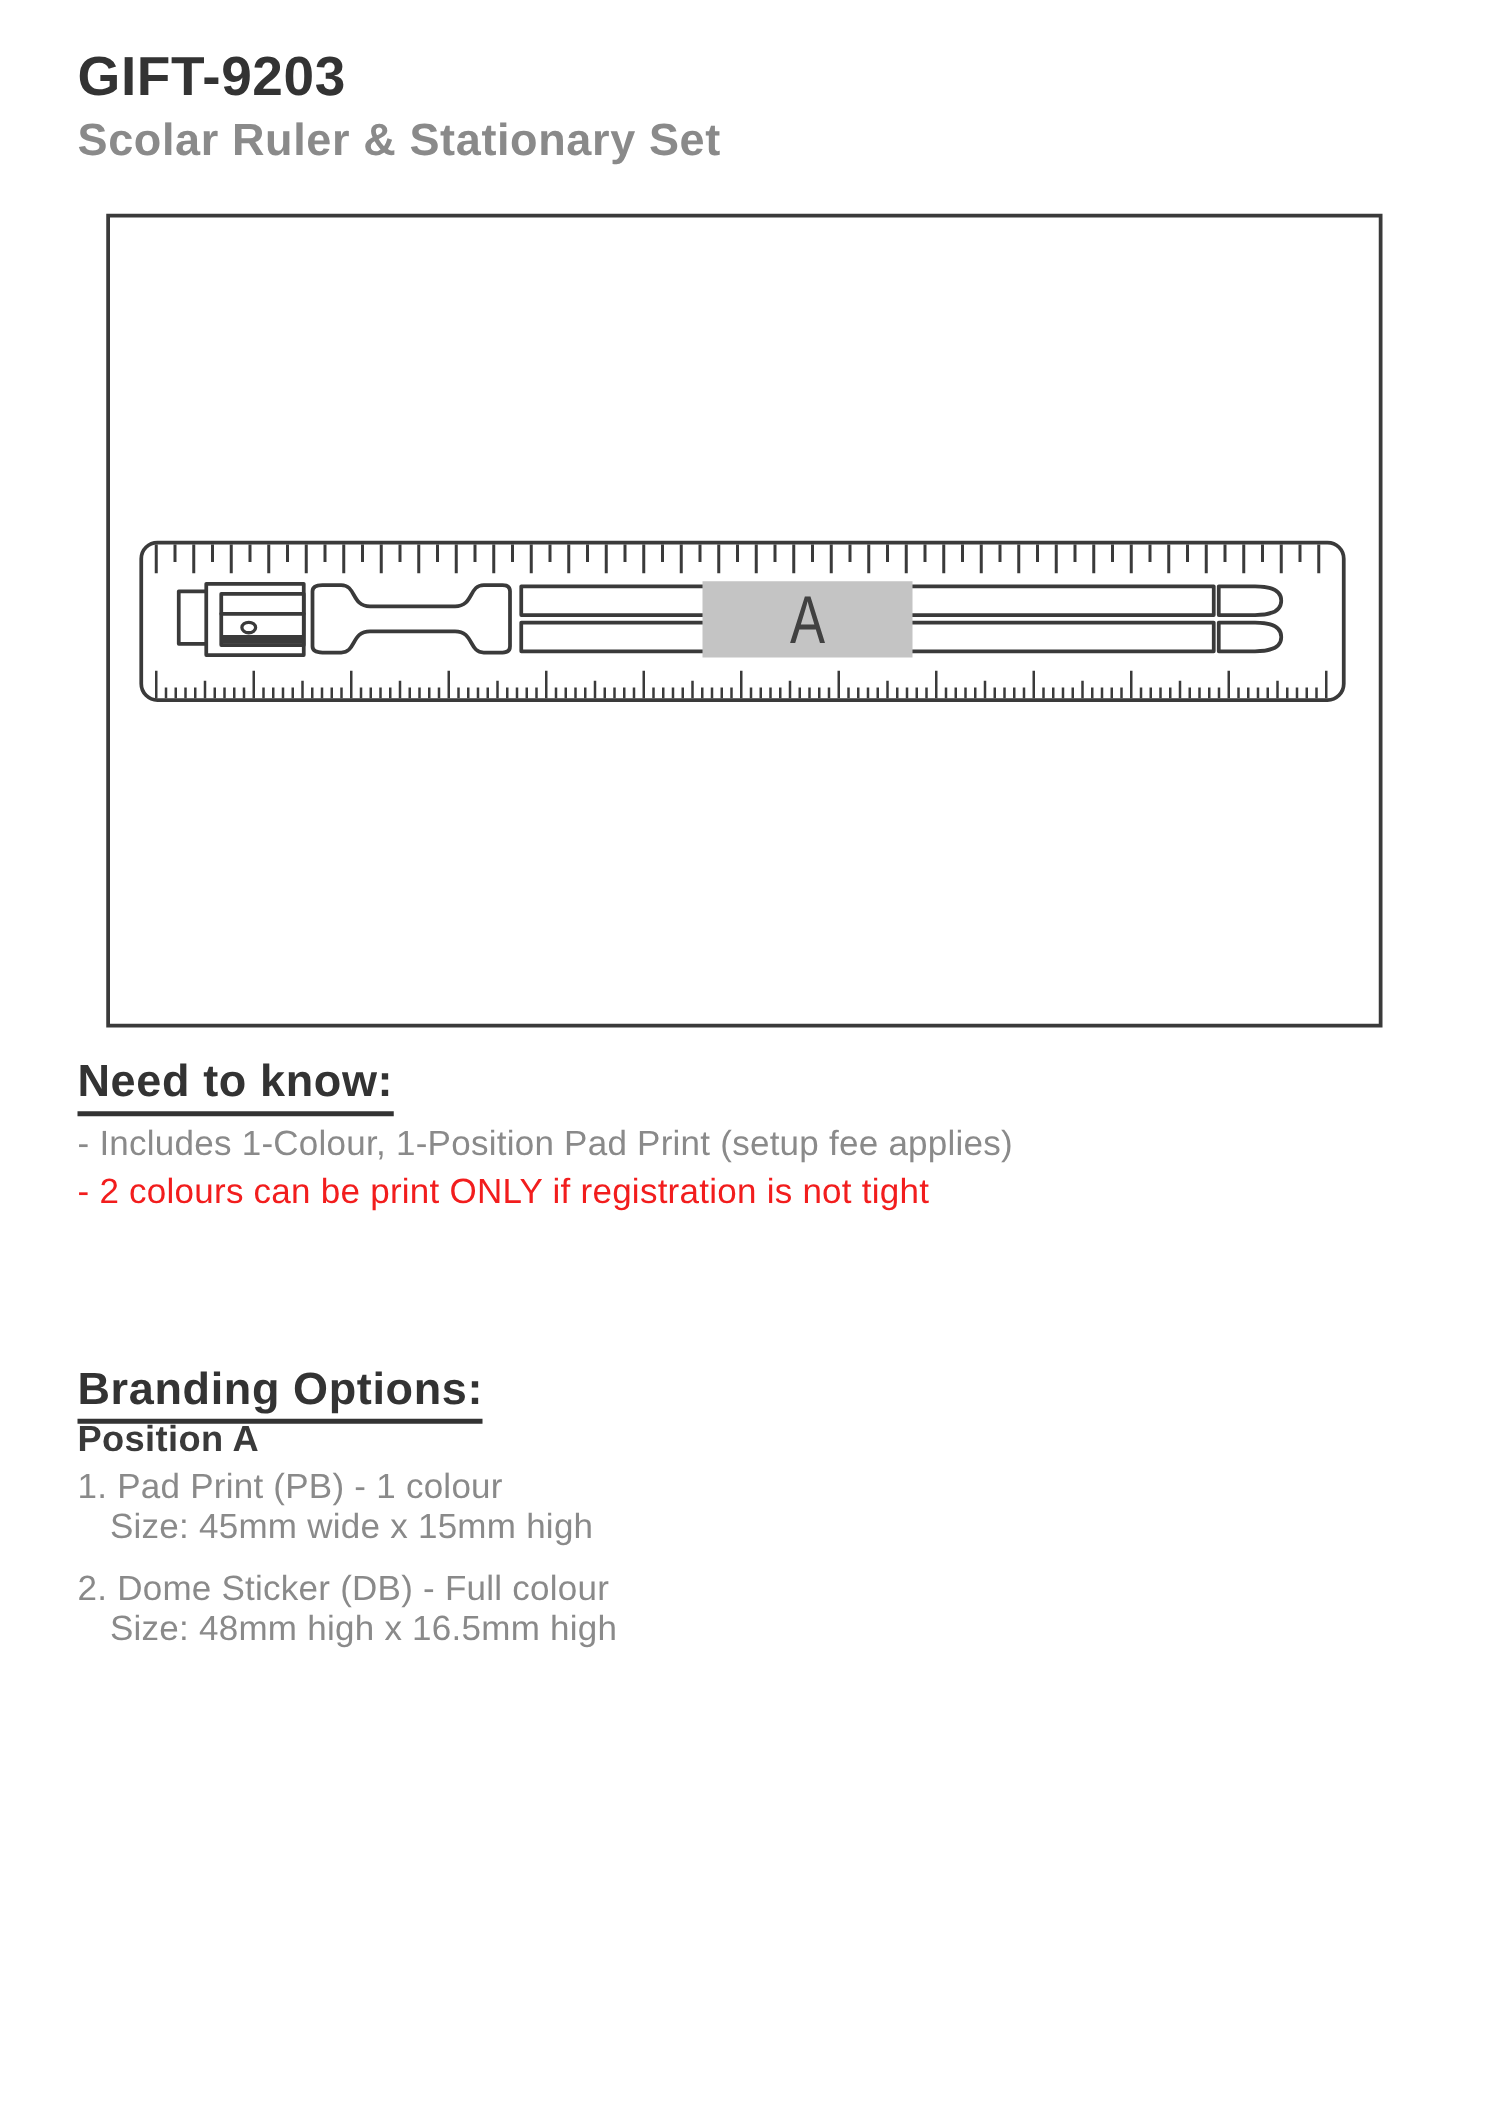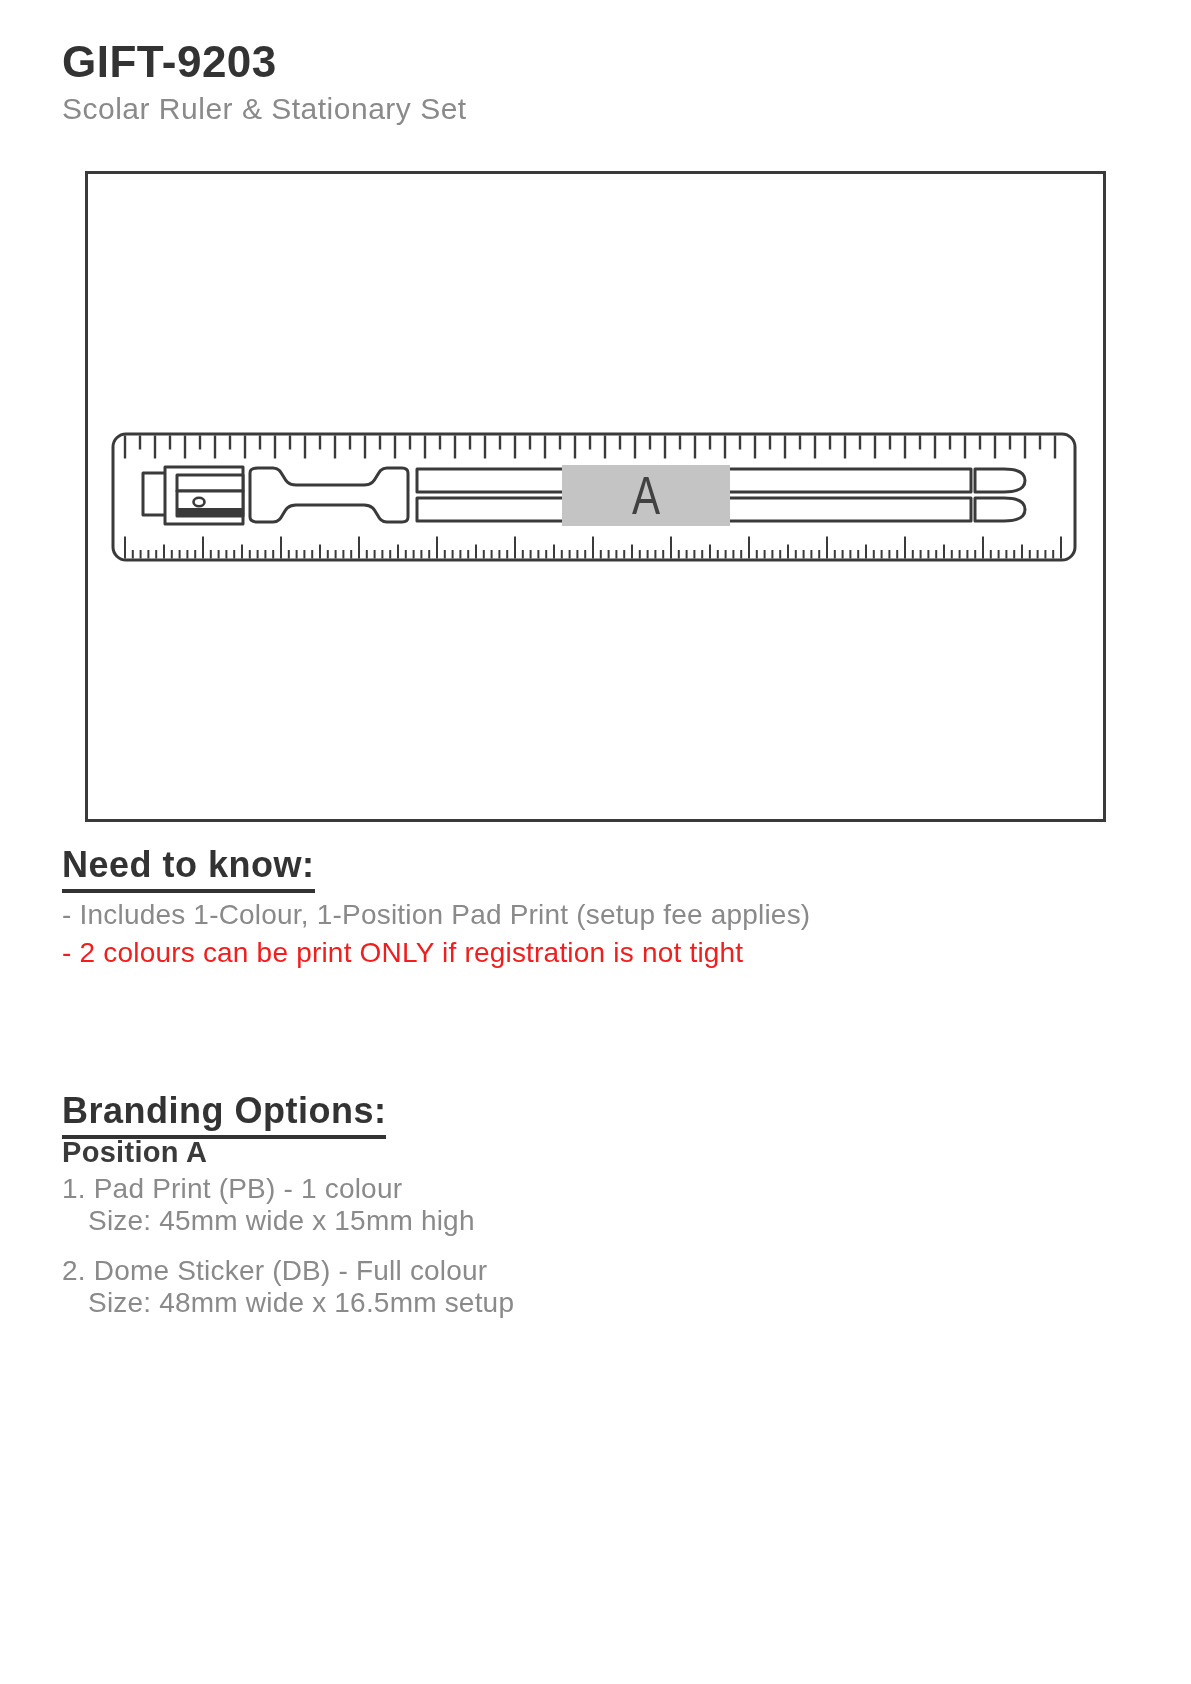--- a/index.html
+++ b/index.html
@@ -19,21 +19,21 @@
     overflow:hidden;
   }
   .abs{position:absolute;}
   .page-title{
     left:62px;top:38px;
     font-size:44px;font-weight:bold;color:var(--heading);
     letter-spacing:0.5px;line-height:1.1;text-align:center;
   }
   .page-subtitle{
     left:62px;top:92px;
-    font-size:30px;font-weight:normal;color:var(--body-gray);
+    font-size:36px;font-weight:bold;color:var(--body-gray);
     letter-spacing:0.5px;line-height:1.1;
   }
   .diagram-frame{
     left:85px;top:171px;width:1021px;height:651px;
     border:3px solid var(--outline);
     background:#ffffff;
   }
   .ruler-svg{left:108px;top:429px;}
   .ruler-svg .ln{stroke:var(--outline);fill:none;}
   .ruler-svg .shape{stroke:var(--outline);fill:#ffffff;stroke-width:3;stroke-linejoin:round;}
@@ -300,13 +300,13 @@
 <div class="abs body-line nk-line-1">- Includes 1-Colour, 1-Position Pad Print (setup fee applies)</div>
 <div class="abs body-line nk-line-2">- 2 colours can be print ONLY if registration is not tight</div>
 
 <div class="abs br-heading">
   <span class="section-heading">Branding Options:</span>
 </div>
 <div class="abs pos-heading">Position A</div>
 <div class="abs body-line op1-l1">1. Pad Print (PB) - 1 colour</div>
 <div class="abs body-line op1-l2">Size: 45mm wide x 15mm high</div>
 <div class="abs body-line op2-l1">2. Dome Sticker (DB) - Full colour</div>
-<div class="abs body-line op2-l2">Size: 48mm wide x 16.5mm setup</div>
+<div class="abs body-line op2-l2">Size: 48mm high x 16.5mm high</div>
 
 </body></html>

